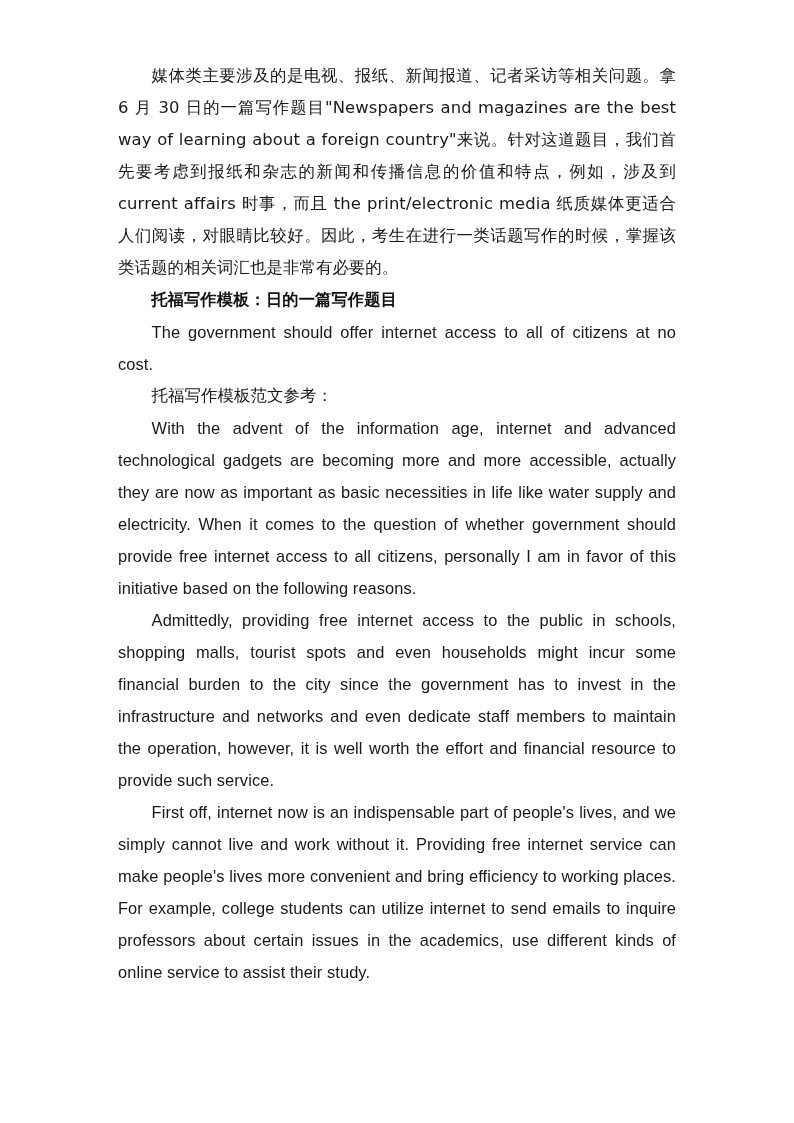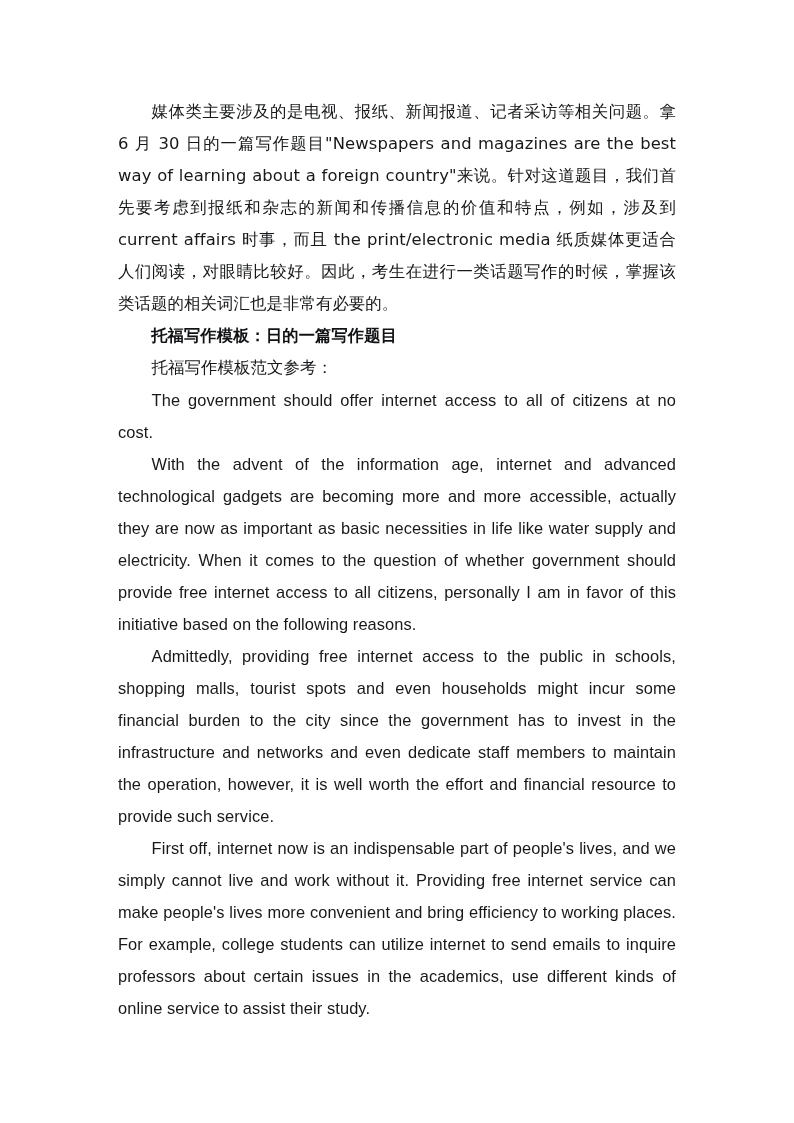--- a/index.html
+++ b/index.html
@@ -11,21 +11,21 @@
     height: 1123px;
     background: #ffffff;
     font-family: "Liberation Sans", sans-serif;
     color: #1a1a1a;
   }
   .page {
     position: relative;
     width: 794px;
     height: 900px;
     box-sizing: border-box;
-    padding: 96px 118px 90px 118px;
+    padding: 60px 118px 90px 118px;
     background: #ffffff;
   }
   .doc-body {
     width: 558px;
   }
   p.para {
     margin: 0 0 0 0;
     font-size: 16.4px;
     line-height: 32px;
     text-align: justify;
@@ -55,23 +55,23 @@
 </head>
 <body>
 
 <div class="page">
   <div class="doc-body">
 
     <p class="para indent cjk">媒体类主要涉及的是电视、报纸、新闻报道、记者采访等相关问题。拿 6 月 30 日的一篇写作题目"Newspapers and magazines are the best way of learning about a foreign country"来说。针对这道题目，我们首先要考虑到报纸和杂志的新闻和传播信息的价值和特点，例如，涉及到 current affairs 时事，而且 the print/electronic media 纸质媒体更适合人们阅读，对眼睛比较好。因此，考生在进行一类话题写作的时候，掌握该类话题的相关词汇也是非常有必要的。</p>
 
     <p class="heading cjk">托福写作模板：日的一篇写作题目</p>
 
+    <p class="para indent">The government should offer internet access to all of citizens at no cost.</p>
+
     <p class="para indent left cjk">托福写作模板范文参考：</p>
-
-    <p class="para indent">The government should offer internet access to all of citizens at no cost.</p>
 
     <p class="para indent">With the advent of the information age, internet and advanced technological gadgets are becoming more and more accessible, actually they are now as important as basic necessities in life like water supply and electricity. When it comes to the question of whether government should provide free internet access to all citizens, personally I am in favor of this initiative based on the following reasons.</p>
 
     <p class="para indent">Admittedly, providing free internet access to the public in schools, shopping malls, tourist spots and even households might incur some financial burden to the city since the government has to invest in the infrastructure and networks and even dedicate staff members to maintain the operation, however, it is well worth the effort and financial resource to provide such service.</p>
 
     <p class="para indent">First off, internet now is an indispensable part of people's lives, and we simply cannot live and work without it. Providing free internet service can make people's lives more convenient and bring efficiency to working places. For example, college students can utilize internet to send emails to inquire professors about certain issues in the academics, use different kinds of online service to assist their study.</p>
 
   </div>
 </div>
 

